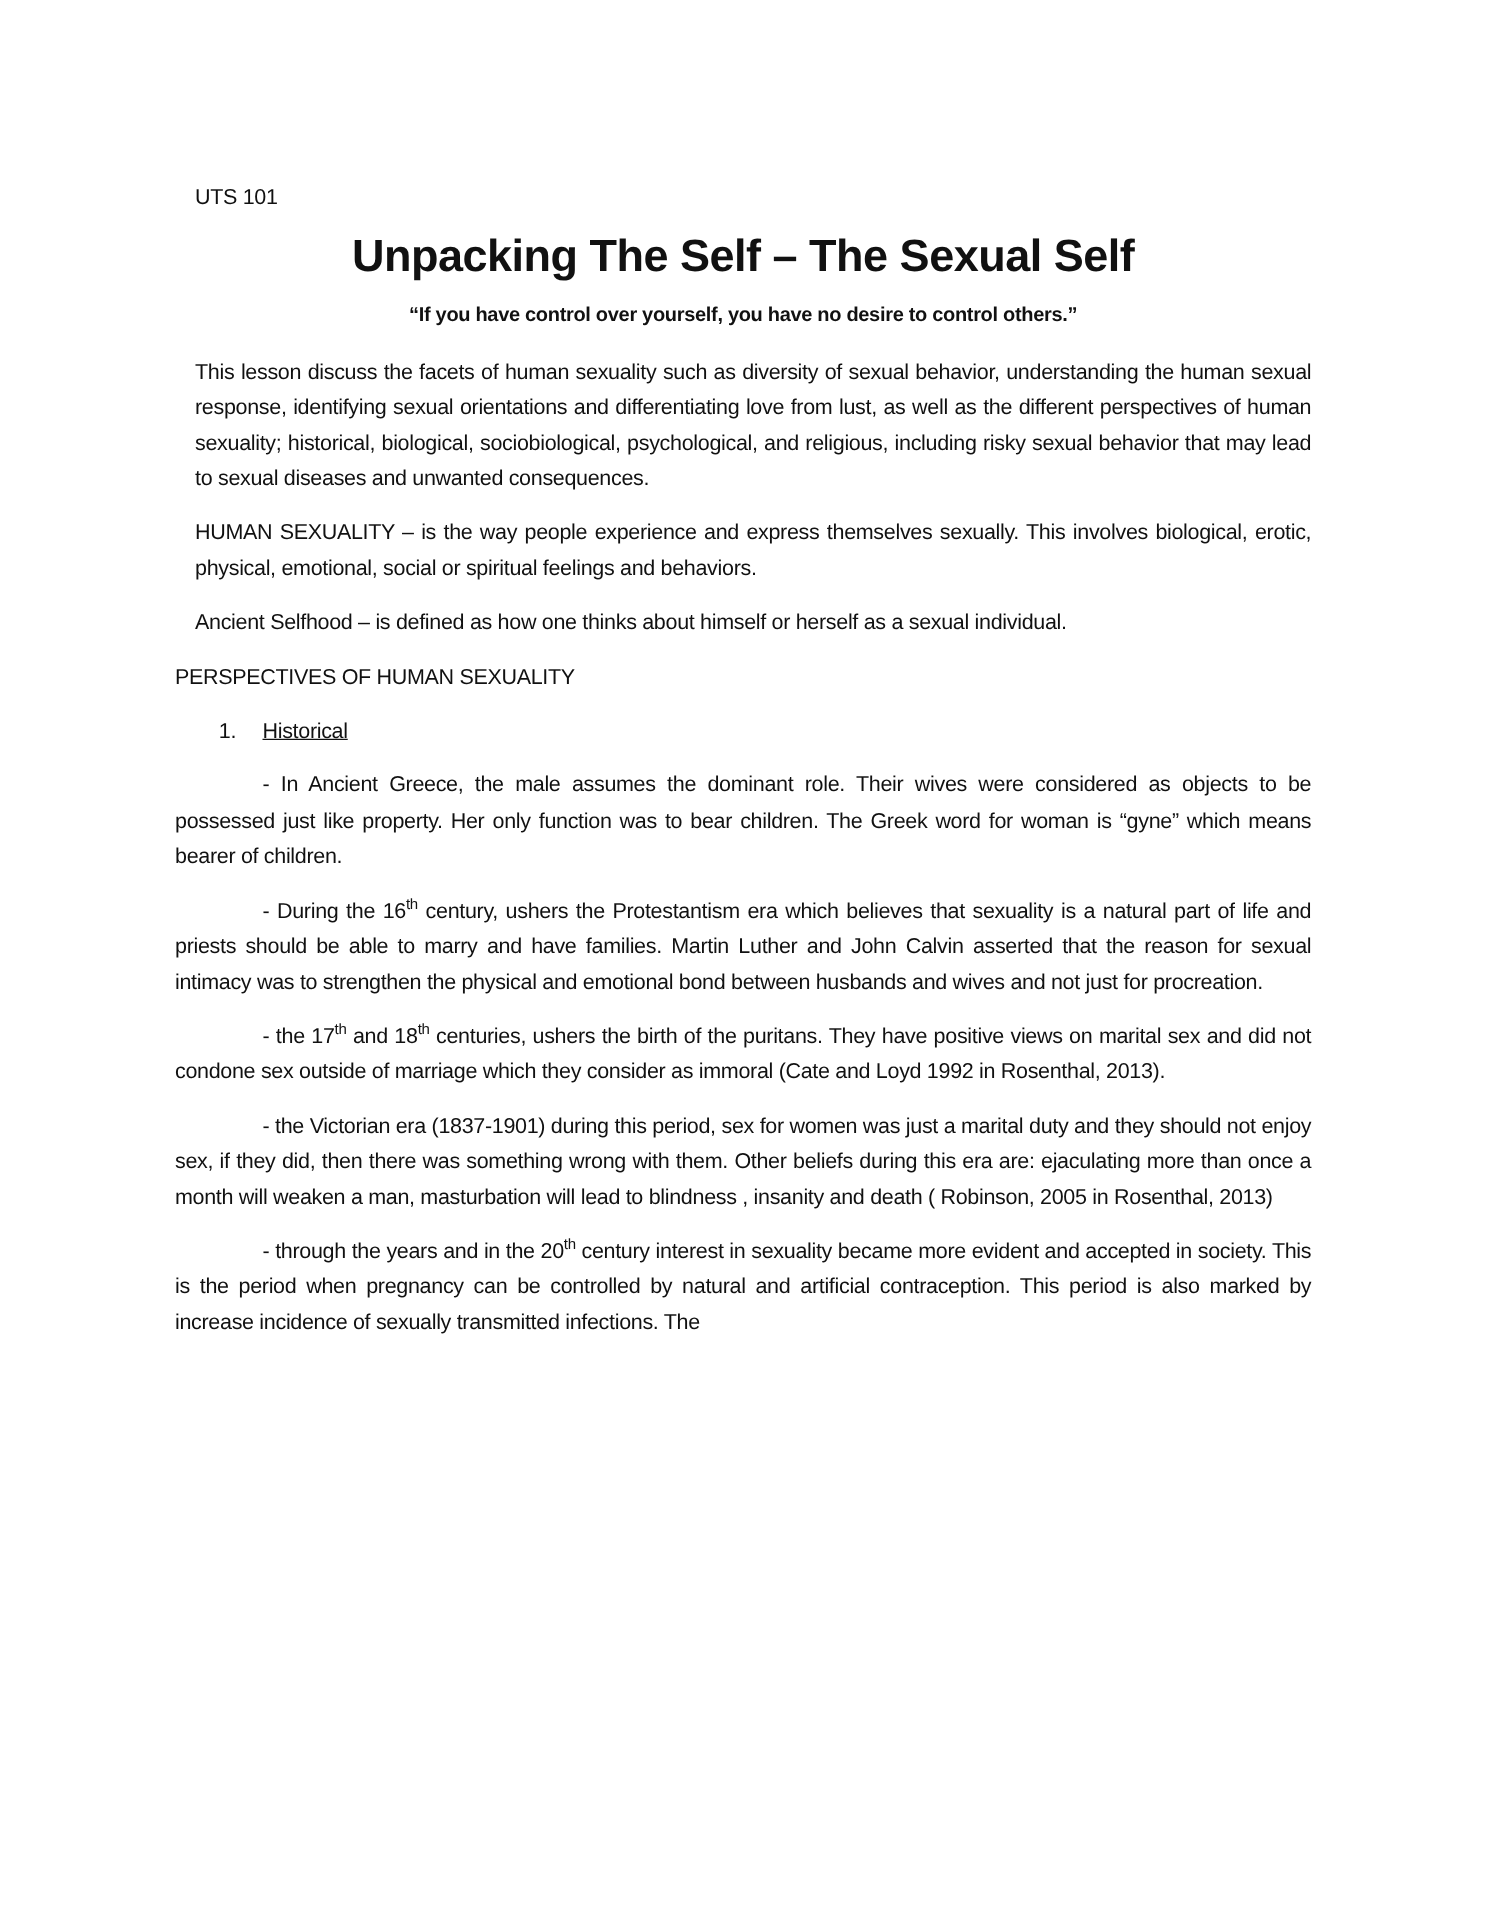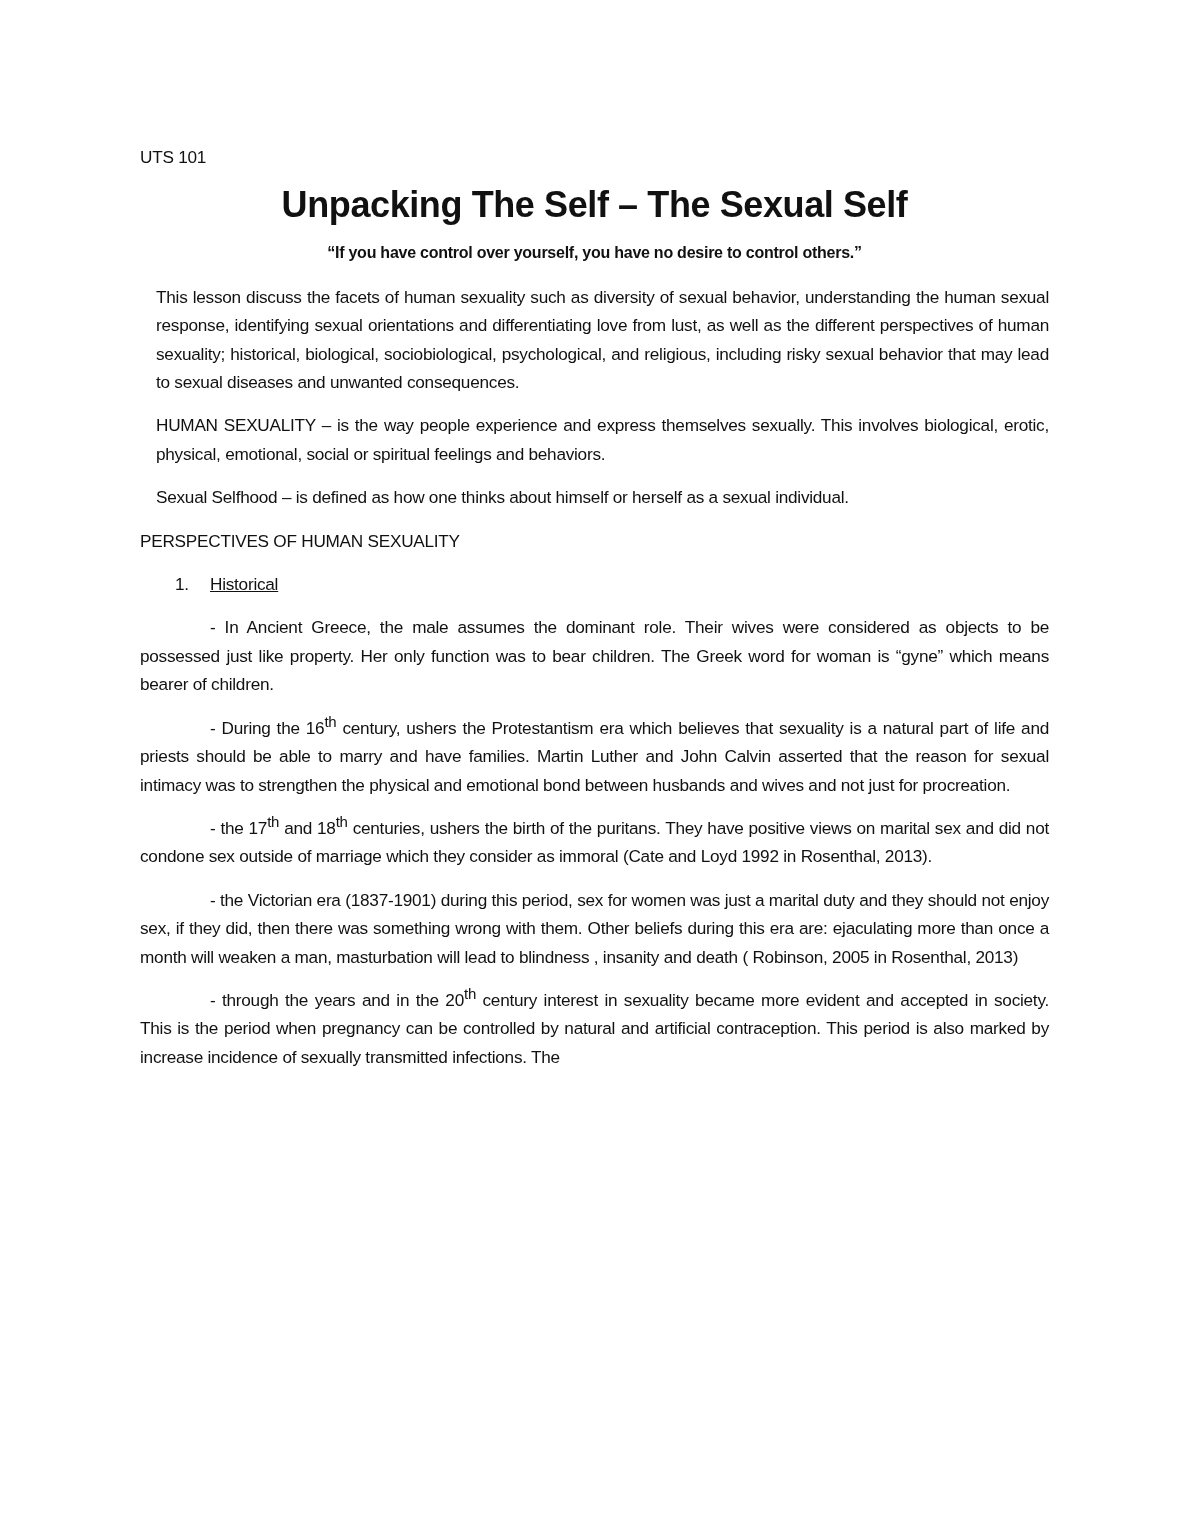--- a/index.html
+++ b/index.html
@@ -3,47 +3,47 @@
 <meta charset="utf-8">
 <style>
   html, body { margin: 0; padding: 0; background: #ffffff; }
   body { width: 1190px; height: 1540px; overflow: hidden; position: relative; }
   .page {
     position: absolute; left: 140px; top: 140px; width: 909px;
     font-family: "Liberation Sans", "DejaVu Sans", sans-serif;
     color: #111111; font-size: 17.2px; line-height: 28.4px;
     letter-spacing: -0.25px;
   }
-  .course { margin: 3px 0 0 0; }
+  .course { margin: 3px 0 0 16px; }
   .title {
     text-align: center; font-weight: bold; font-size: 36px; line-height: 36px;
     margin: 16px 0 0 0; letter-spacing: -0.4px;
   }
   .quote { text-align: center; font-weight: bold; margin: 16px 0 0 0; font-size: 16px; }
   p.body { text-align: justify; margin: 15px 0 0 16px; }
   .heading { font-weight: bold; margin: 15px 0 0 0; }
   .plain { margin: 15px 0 0 0; }
   .numbered { margin: 15px 0 12px 0; padding-left: 35px; text-decoration: underline; }
   .numbered .num { display: inline-block; width: 35px; }
   p.indent { text-align: justify; margin: 15px 0 0 0; text-indent: 70px; }
-  sup { font-size: 15px; line-height: 0; vertical-align: 7px; }
+  sup { font-size: 12px; line-height: 0; vertical-align: 7px; }
 </style>
 </head>
 <body>
 
 <div class="page">
   <div class="course">UTS 101</div>
   <div class="title">Unpacking The Self – The Sexual Self</div>
   <div class="quote">“If you have control over yourself, you have no desire to control others.”</div>
 
   <p class="body">This lesson discuss the facets of human sexuality such as diversity of sexual behavior, understanding the human sexual response, identifying sexual orientations and differentiating love from lust, as well as the different perspectives of human sexuality; historical, biological, sociobiological, psychological, and religious, including risky sexual behavior that may lead to sexual diseases and unwanted consequences.</p>
 
 
   <p class="body">HUMAN SEXUALITY – is the way people experience and express themselves sexually. This involves biological, erotic, physical, emotional, social or spiritual feelings and behaviors.</p>
-  <p class="body">Sexual Selfhood – is defined as how one thinks about himself or herself as a sexual individual.</p>
+  <p class="body">Ancient Selfhood – is defined as how one thinks about himself or herself as a sexual individual.</p>
 
   <div class="plain">PERSPECTIVES OF HUMAN SEXUALITY</div>
 
   <div class="numbered">
     <span class="num">1.</span><span>Historical</span>
   </div>
 
   <p class="indent">- In Ancient Greece, the male assumes the dominant role. Their wives were considered as objects to be possessed just like property. Her only function was to bear children. The Greek word for woman is “gyne” which means bearer of children.</p>
 
   <p class="indent"><span>- During the 16</span><sup>th</sup><span> century, ushers the Protestantism era    which believes that sexuality is a natural part of life and  priests should be able to marry and have families. Martin Luther and John Calvin asserted that the reason for sexual intimacy was to strengthen the physical and emotional bond between husbands and wives and not just for procreation.</span></p>

